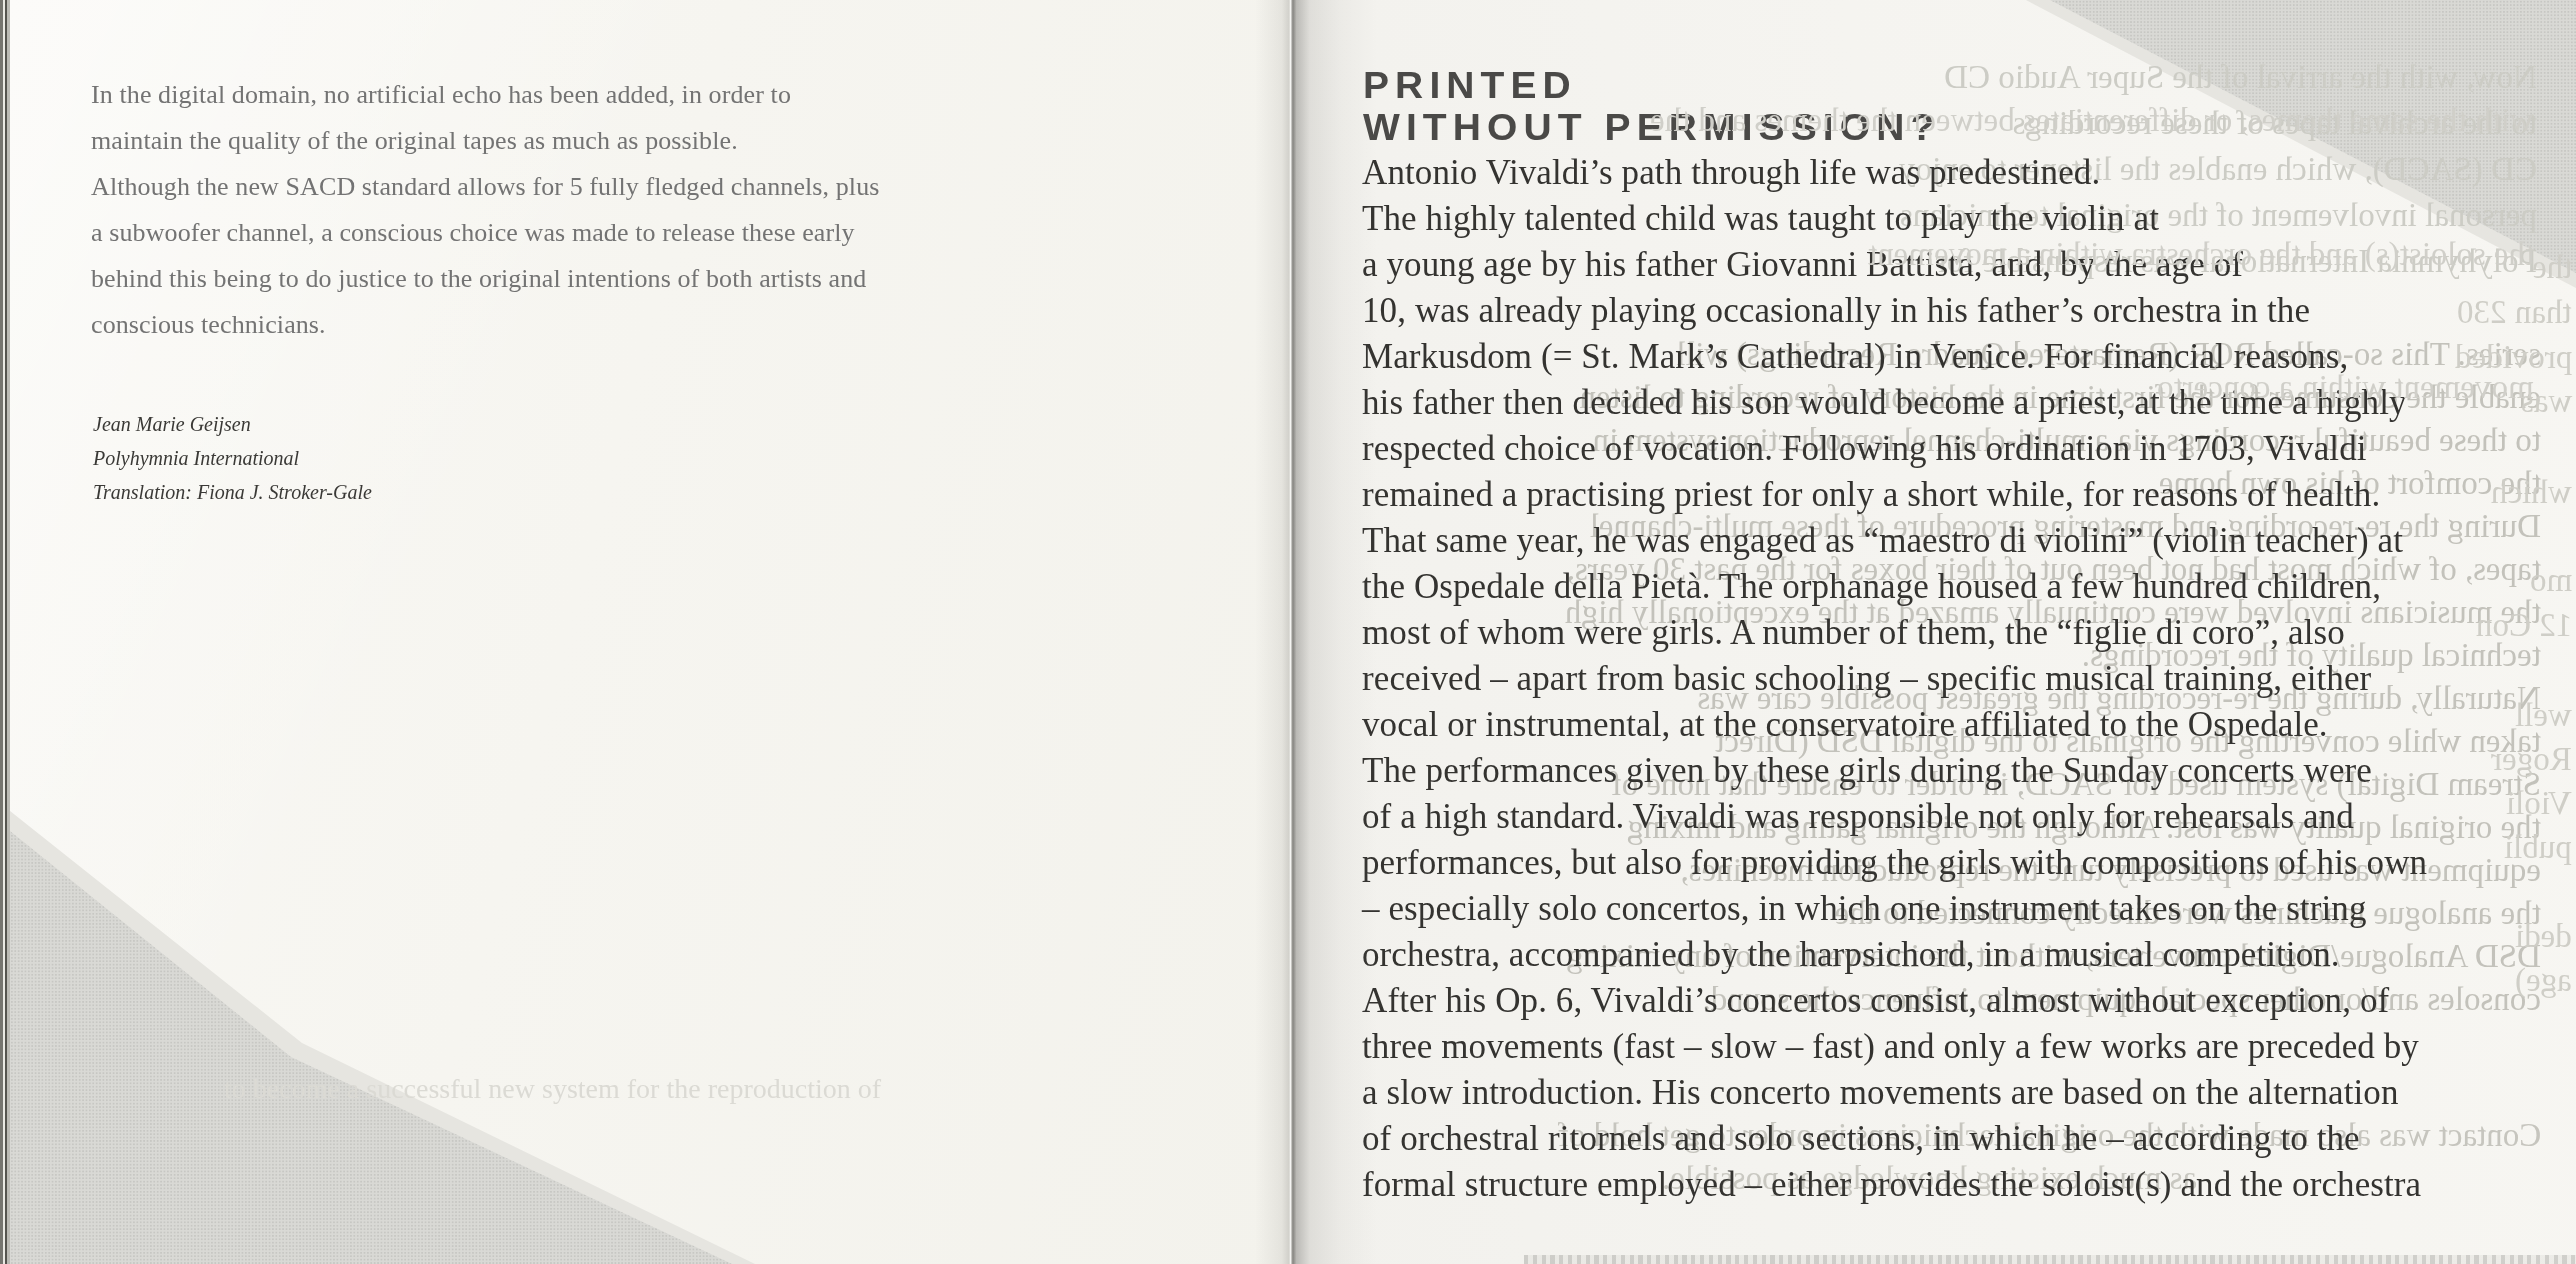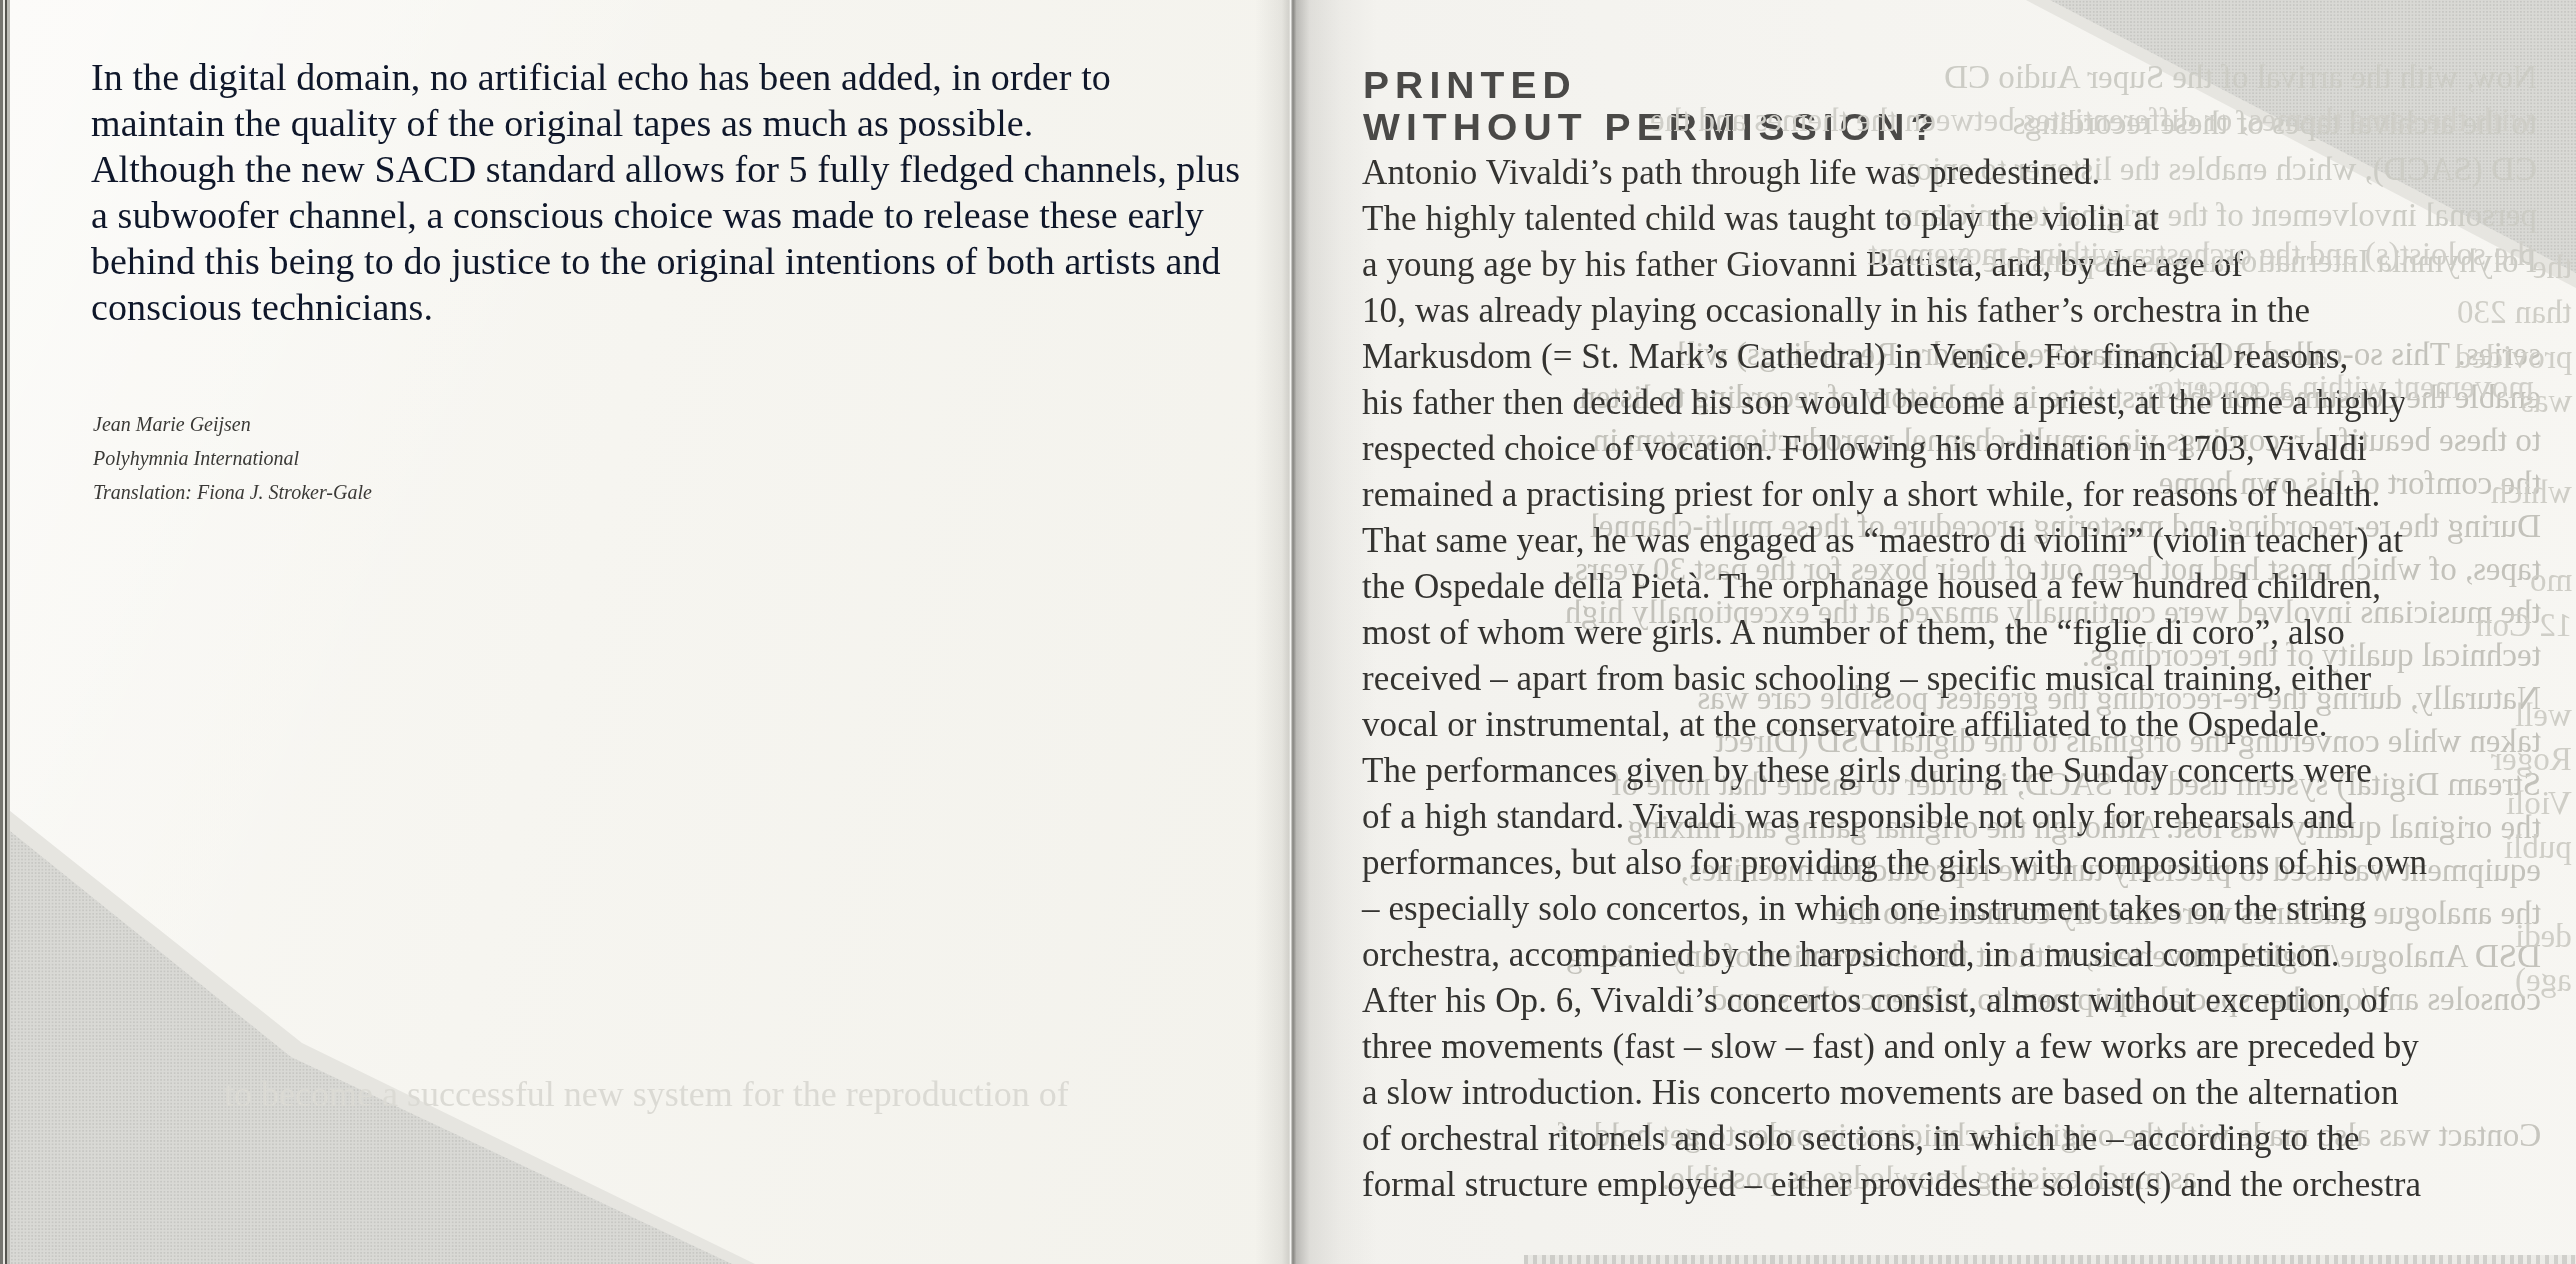--- a/index.html
+++ b/index.html
@@ -28,30 +28,30 @@
   #tri-tr-soft{clip-path:polygon(2026px 0px,2576px 0px,2576px 288px);}
   #tri-tr{clip-path:polygon(2050px 0px,2576px 0px,2576px 273px);}
   #tri-bl-soft{clip-path:polygon(0px 803px,302px 1043px,755px 1264px,0px 1264px);}
   #tri-bl{clip-path:polygon(0px 823px,291px 1057px,732px 1264px,0px 1264px);}
   
   .ghost{position:absolute; font-family:"Liberation Serif", serif; white-space:nowrap;}
   .ghost .line, .gfrag, .gline-abs{white-space:nowrap;}
   .mirror .line{transform:scaleX(-1);}
   #lp-ghost-top{top:54px; right:39px; font-size:33px; line-height:46px; color:#ccccc5; text-align:left;}
   #lp-ghost-mid{top:333px; right:35px; font-size:33px; line-height:43px; color:#c3c2bb; text-align:left;}
-  #lp-ghost-deep{top:1073px; left:224px; font-size:36px; color:#dbdad4;}
+  #lp-ghost-deep{top:1073px; left:224px; font-size:28px; color:#dbdad4;}
   #lp-ghost-b1{top:1117px; right:35px; font-size:33px; color:#c6c5be; transform:scaleX(-1);}
   #lp-ghost-b2{top:1160px; right:379px; font-size:33px; color:#c9c8c1; transform:scaleX(-1);}
   .rp-ghost-line{position:absolute; right:42px; font-size:33px; color:#d0cfc9;
     white-space:nowrap; transform:scaleX(-1); font-family:"Liberation Serif", serif;}
   .gfrag{position:absolute; right:4.1px; font-size:33px; color:#cfcec7;
     transform:scaleX(-1); font-family:"Liberation Serif", serif;}
   
-  #lp-paragraph{position:absolute; top:54px; left:91px; font-size:38px;
-    line-height:46px; color:#0f172a; letter-spacing:0.1px; white-space:nowrap;}
+  #lp-paragraph{position:absolute; top:72px; left:91px; font-size:26px;
+    line-height:46px; color:#737373; letter-spacing:0.1px; white-space:nowrap;}
   #lp-signature{position:absolute; top:407px; left:93px; font-size:20px;
     line-height:34px; font-style:italic; color:#3a3936; white-space:nowrap;}
   #rp-heading{position:absolute; top:64px; left:70px;
     font-family:"Liberation Sans", sans-serif; font-weight:bold;
     font-size:39px; line-height:43px; letter-spacing:6.1px; color:#4a4947;
     white-space:nowrap; transform:scaleY(0.97); transform-origin:top left;}
   #rp-body{position:absolute; top:150px; left:69px; font-size:35px;
     line-height:46px; color:#343330; letter-spacing:0.1px; white-space:nowrap;}
   
   #left-edge{position:absolute; left:0; top:0; width:15px; height:1264px;

